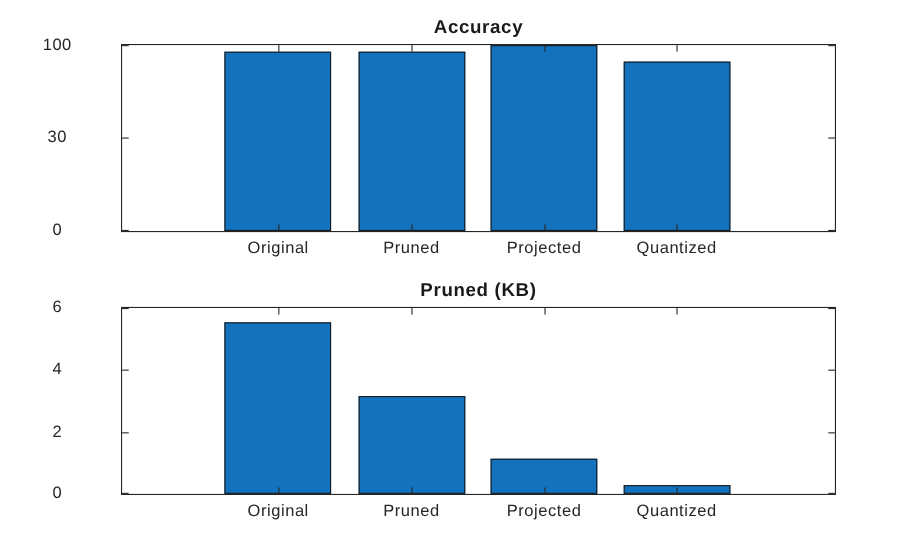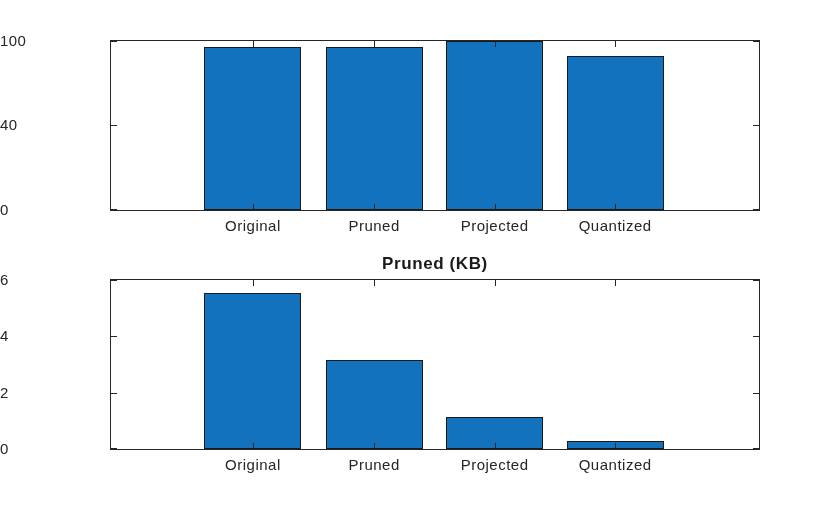--- a/index.html
+++ b/index.html
@@ -41,40 +41,41 @@
     z-index: 1;
   }
   .tick {
     position: absolute;
     background: #262626;
     z-index: 3;
   }
   .y-tick-label {
     position: absolute;
     left: 0; width: 104px;
-    text-align: left;
+    text-align: center;
     font-size: 15px;
     letter-spacing: 0.4px;
     color: #262626;
     height: 16px; line-height: 16px;
   }
   .x-tick-label {
     position: absolute;
     width: 140px;
     text-align: center;
     font-size: 15px;
     letter-spacing: 0.5px;
     color: #262626;
     height: 18px; line-height: 18px;
   }
 </style>
 </head>
 <body>
 
 <div class="figure" style="background: rgb(255, 255, 255);">
+  <h2 class="chart-title" id="title-0">Accuracy</h2>
   <div class="plot" id="plot-0" style="border-color: rgb(38, 38, 38);">
       <div class="bar" style="left: 93px; width: 97px; height: 163px; background: rgb(18, 114, 189); border: 1px solid rgb(26, 26, 26);"></div>
       <div class="tick" style="left: 142px; bottom: 0px; width: 1px; height: 6px; background: rgb(38, 38, 38);"></div>
       <div class="tick" style="left: 142px; top: 0px; width: 1px; height: 6px; background: rgb(38, 38, 38);"></div>
       <div class="bar" style="left: 215px; width: 97px; height: 163px; background: rgb(18, 114, 189); border: 1px solid rgb(26, 26, 26);"></div>
       <div class="tick" style="left: 263px; bottom: 0px; width: 1px; height: 6px; background: rgb(38, 38, 38);"></div>
       <div class="tick" style="left: 263px; top: 0px; width: 1px; height: 6px; background: rgb(38, 38, 38);"></div>
       <div class="bar" style="left: 335px; width: 97px; height: 169px; background: rgb(18, 114, 189); border: 1px solid rgb(26, 26, 26);"></div>
       <div class="tick" style="left: 384px; bottom: 0px; width: 1px; height: 6px; background: rgb(38, 38, 38);"></div>
       <div class="tick" style="left: 384px; top: 0px; width: 1px; height: 6px; background: rgb(38, 38, 38);"></div>
@@ -110,21 +111,21 @@
       <div class="tick" style="left: 0px; top: 56px; width: 6px; height: 1px; background: rgb(38, 38, 38);"></div>
       <div class="tick" style="left: 642px; top: 56px; width: 6px; height: 1px; background: rgb(38, 38, 38);"></div>
       <div class="tick" style="left: 0px; top: 0px; width: 6px; height: 1px; background: rgb(38, 38, 38);"></div>
       <div class="tick" style="left: 642px; top: 0px; width: 6px; height: 1px; background: rgb(38, 38, 38);"></div>
     </div>
 <div class="x-tick-label" style="color: rgb(38, 38, 38); left: 182.912px; top: 217px;">Original</div>
     <div class="x-tick-label" style="color: rgb(38, 38, 38); left: 304.088px; top: 217px;">Pruned</div>
     <div class="x-tick-label" style="color: rgb(38, 38, 38); left: 424.616px; top: 217px;">Projected</div>
     <div class="x-tick-label" style="color: rgb(38, 38, 38); left: 545.144px; top: 217px;">Quantized</div>
     <div class="y-tick-label" style="color: rgb(38, 38, 38); top: 202px;">0</div>
-    <div class="y-tick-label" style="color: rgb(38, 38, 38); top: 117px;">40</div>
+    <div class="y-tick-label" style="color: rgb(38, 38, 38); top: 117px;">30</div>
     <div class="y-tick-label" style="color: rgb(38, 38, 38); top: 33px;">100</div>
     <div class="x-tick-label" style="color: rgb(38, 38, 38); left: 182.912px; top: 456px;">Original</div>
     <div class="x-tick-label" style="color: rgb(38, 38, 38); left: 304.088px; top: 456px;">Pruned</div>
     <div class="x-tick-label" style="color: rgb(38, 38, 38); left: 424.616px; top: 456px;">Projected</div>
     <div class="x-tick-label" style="color: rgb(38, 38, 38); left: 545.144px; top: 456px;">Quantized</div>
     <div class="y-tick-label" style="color: rgb(38, 38, 38); top: 441px;">0</div>
     <div class="y-tick-label" style="color: rgb(38, 38, 38); top: 385px;">2</div>
     <div class="y-tick-label" style="color: rgb(38, 38, 38); top: 328px;">4</div>
     <div class="y-tick-label" style="color: rgb(38, 38, 38); top: 272px;">6</div>
   </div>

